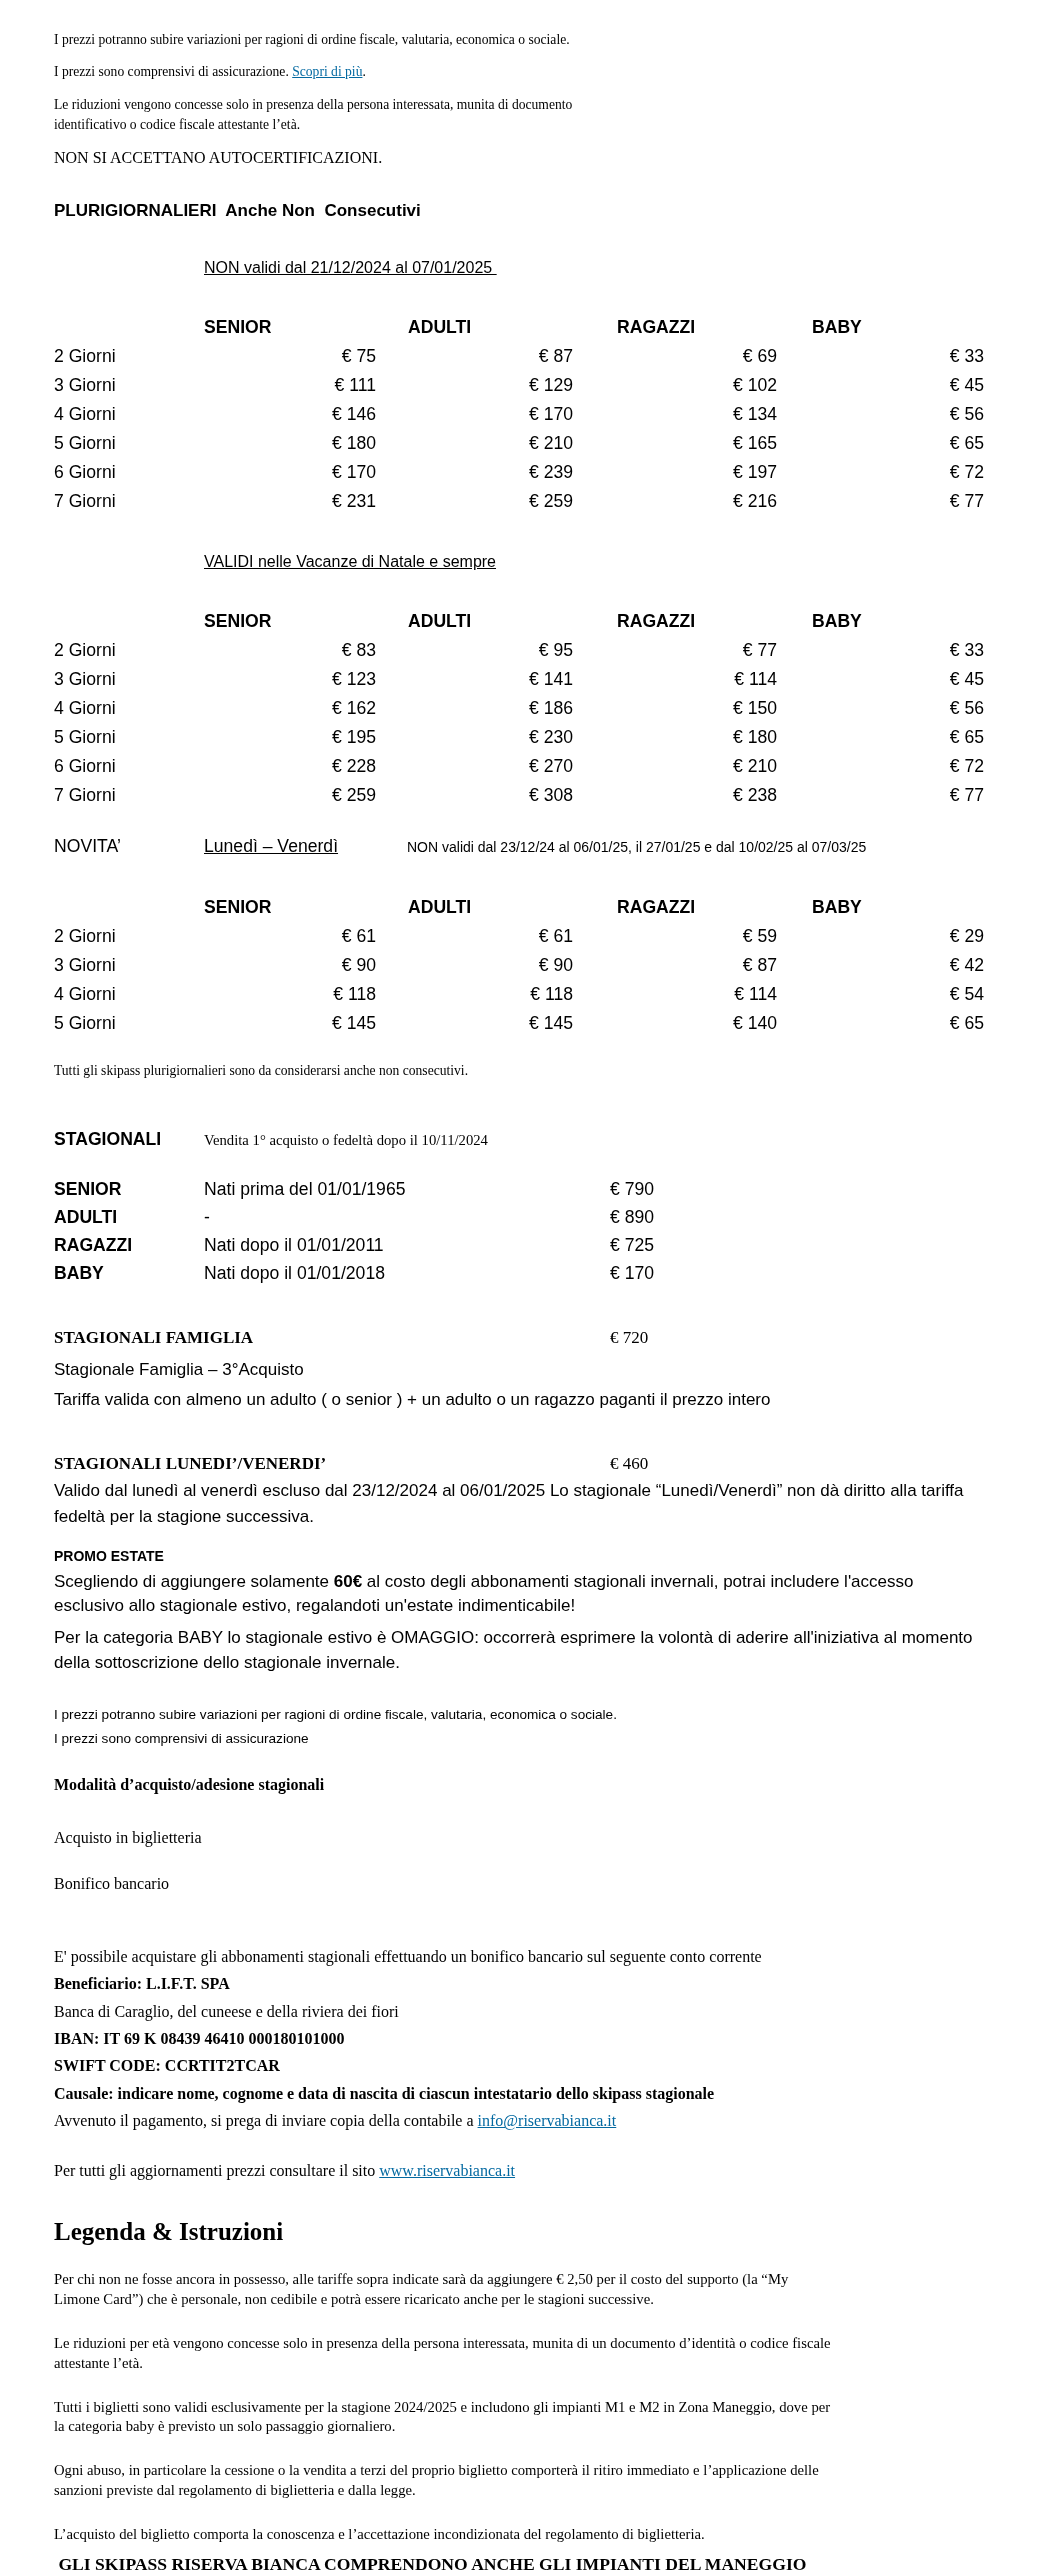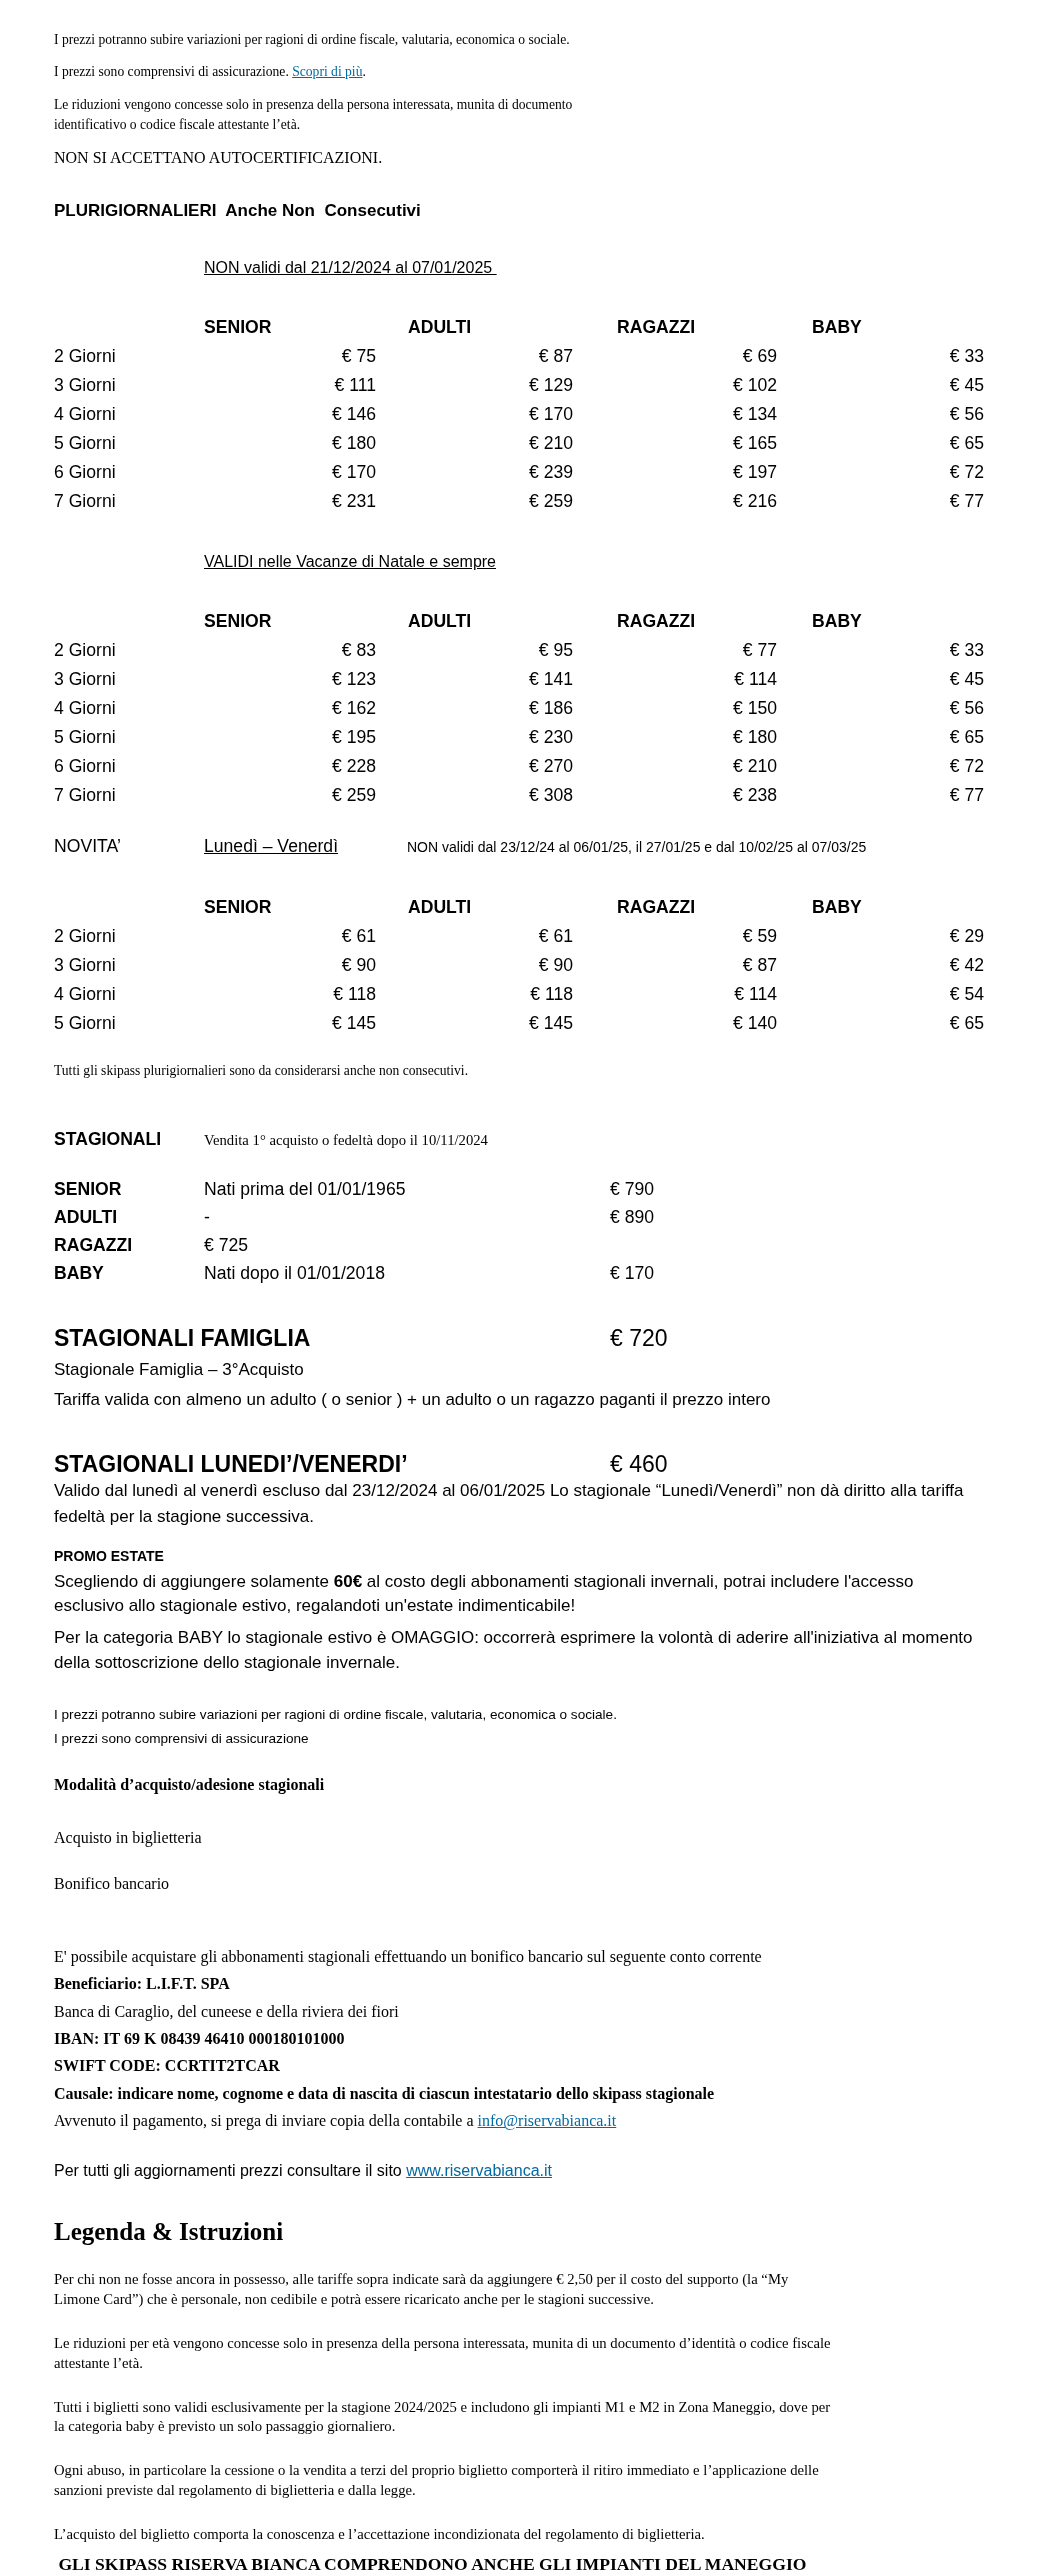--- a/index.html
+++ b/index.html
@@ -60,21 +60,21 @@
   .stag-line {
     display: grid; grid-template-columns: 150px auto; align-items: baseline;
     margin-top: 49px; font-size: 17.6px;
   }
   .stag-line .lbl { font-family: "Liberation Sans", "DejaVu Sans", sans-serif; font-weight: bold; }
   .stag-line .desc { font-family: "Liberation Serif", "DejaVu Serif", serif; font-size: 14.7px; }
   .stag-table { margin-top: 25px; font-family: "Liberation Sans", "DejaVu Sans", sans-serif; font-size: 17.6px; }
   .stag-row { display: grid; grid-template-columns: 150px 406px auto; align-items: baseline; height: 28px; line-height: 28px; }
   .stag-row .lbl { font-weight: bold; }
   .stag-row2 { display: grid; grid-template-columns: 556px auto; align-items: baseline; height: 28px; line-height: 28px;
-               font-family: Liberation Sans, sans-serif; font-size: 23px; }
+               font-family: Liberation Serif, serif; font-size: 17px; }
   .stag-row2 .lbl { font-weight: bold; }
   .famiglia { margin-top: 37px; }
   .sans-p { font-family: "Liberation Sans", "DejaVu Sans", sans-serif; font-size: 17px; line-height: 1.5; }
   .famiglia-sub { margin-top: 5.7px; }
   .tariffa-note { margin-top: 4.5px; }
   .lunven { margin-top: 37px; }
   .valido-note { max-width: 919px; line-height: 1.55; }
 
   .promo-title { font-family: "Liberation Sans", "DejaVu Sans", sans-serif; font-weight: bold; font-size: 14px; margin-top: 18px; }
   .promo-p1 { margin-top: 5.7px; max-width: 919px; line-height: 1.4; }
@@ -82,21 +82,21 @@
   .prices-note { margin-top: 27px; font-family: "Liberation Sans", "DejaVu Sans", sans-serif; font-size: 13.6px; line-height: 1.8; }
 
   
   .modalita-title { font-family: "Liberation Serif", "DejaVu Serif", serif; font-weight: bold; font-size: 16px; margin-top: 24.4px; }
   .serif-line { font-family: "Liberation Serif", "DejaVu Serif", serif; font-size: 16px; line-height: 1.25; }
   .acquisto { margin-top: 34px; }
   .bonifico { margin-top: 26px; }
   .epossibile { margin-top: 53px; }
   .bank-line { margin-top: 7.4px; }
   .bank-bold { font-weight: bold; }
-  .pertutti { margin-top: 31px; font-family: Liberation Sans, sans-serif; font-size: 16px; }
+  .pertutti { margin-top: 31px; font-family: Liberation Serif, serif; font-size: 16px; }
 
   
   .legenda-title { font-family: "Liberation Serif", "DejaVu Serif", serif; font-weight: bold; font-size: 25px; margin-top: 38px; }
   .legenda p { font: 14.7px/1.35 "Liberation Serif", "DejaVu Serif", serif; margin-top: 24px; max-width: 777px; }
   .legenda { margin-top: 5.7px; }
   .legenda .final-bold { font-weight: bold; font-size: 17.6px; line-height: 1.5; margin-top: 5.7px; white-space: pre-wrap; }
 </style>
 </head>
 <body>
 
@@ -275,20 +275,21 @@
     <span>Nati prima del 01/01/1965</span>
     <span>€ 790</span>
   </div>
   <div class="stag-row">
     <span class="lbl">ADULTI</span>
     <span>-</span>
     <span>€ 890</span>
   </div>
   <div class="stag-row">
     <span class="lbl">RAGAZZI</span>
+    <span>Nati dopo il 01/01/2011</span>
     <span>€ 725</span>
   </div>
   <div class="stag-row">
     <span class="lbl">BABY</span>
     <span>Nati dopo il 01/01/2018</span>
     <span>€ 170</span>
   </div>
 </div>
 
 <div class="stag-row2 famiglia">

